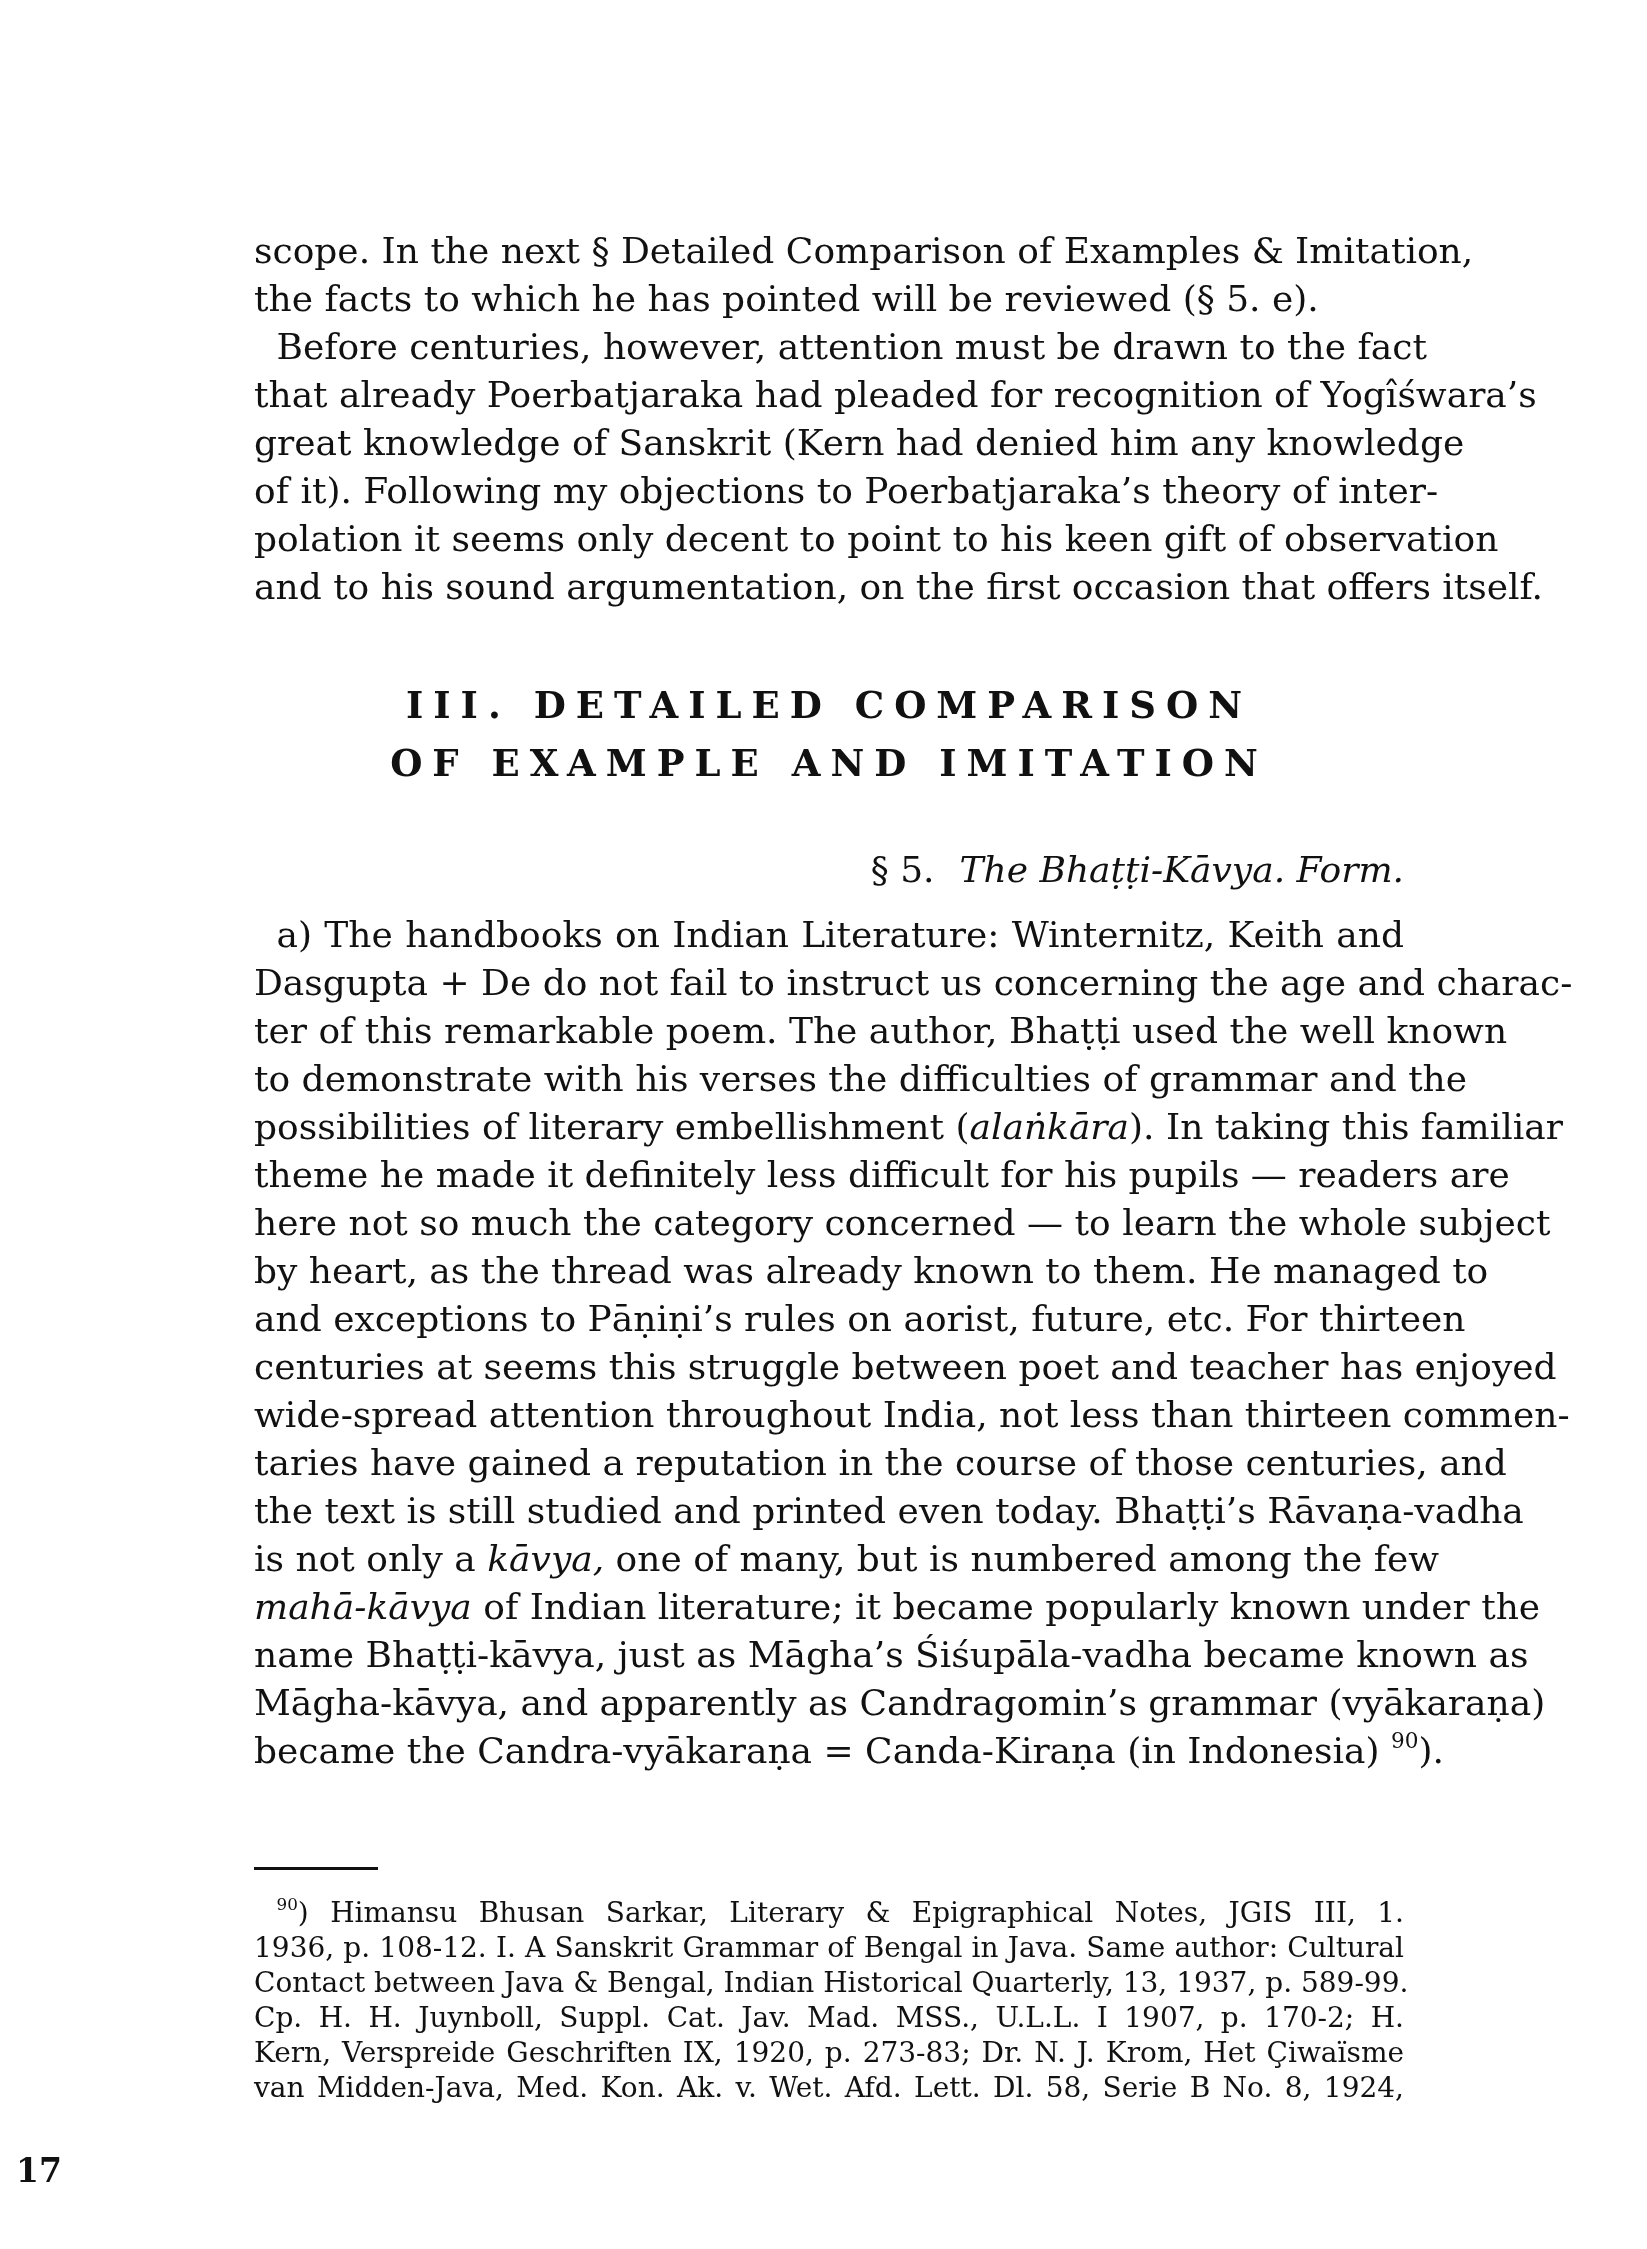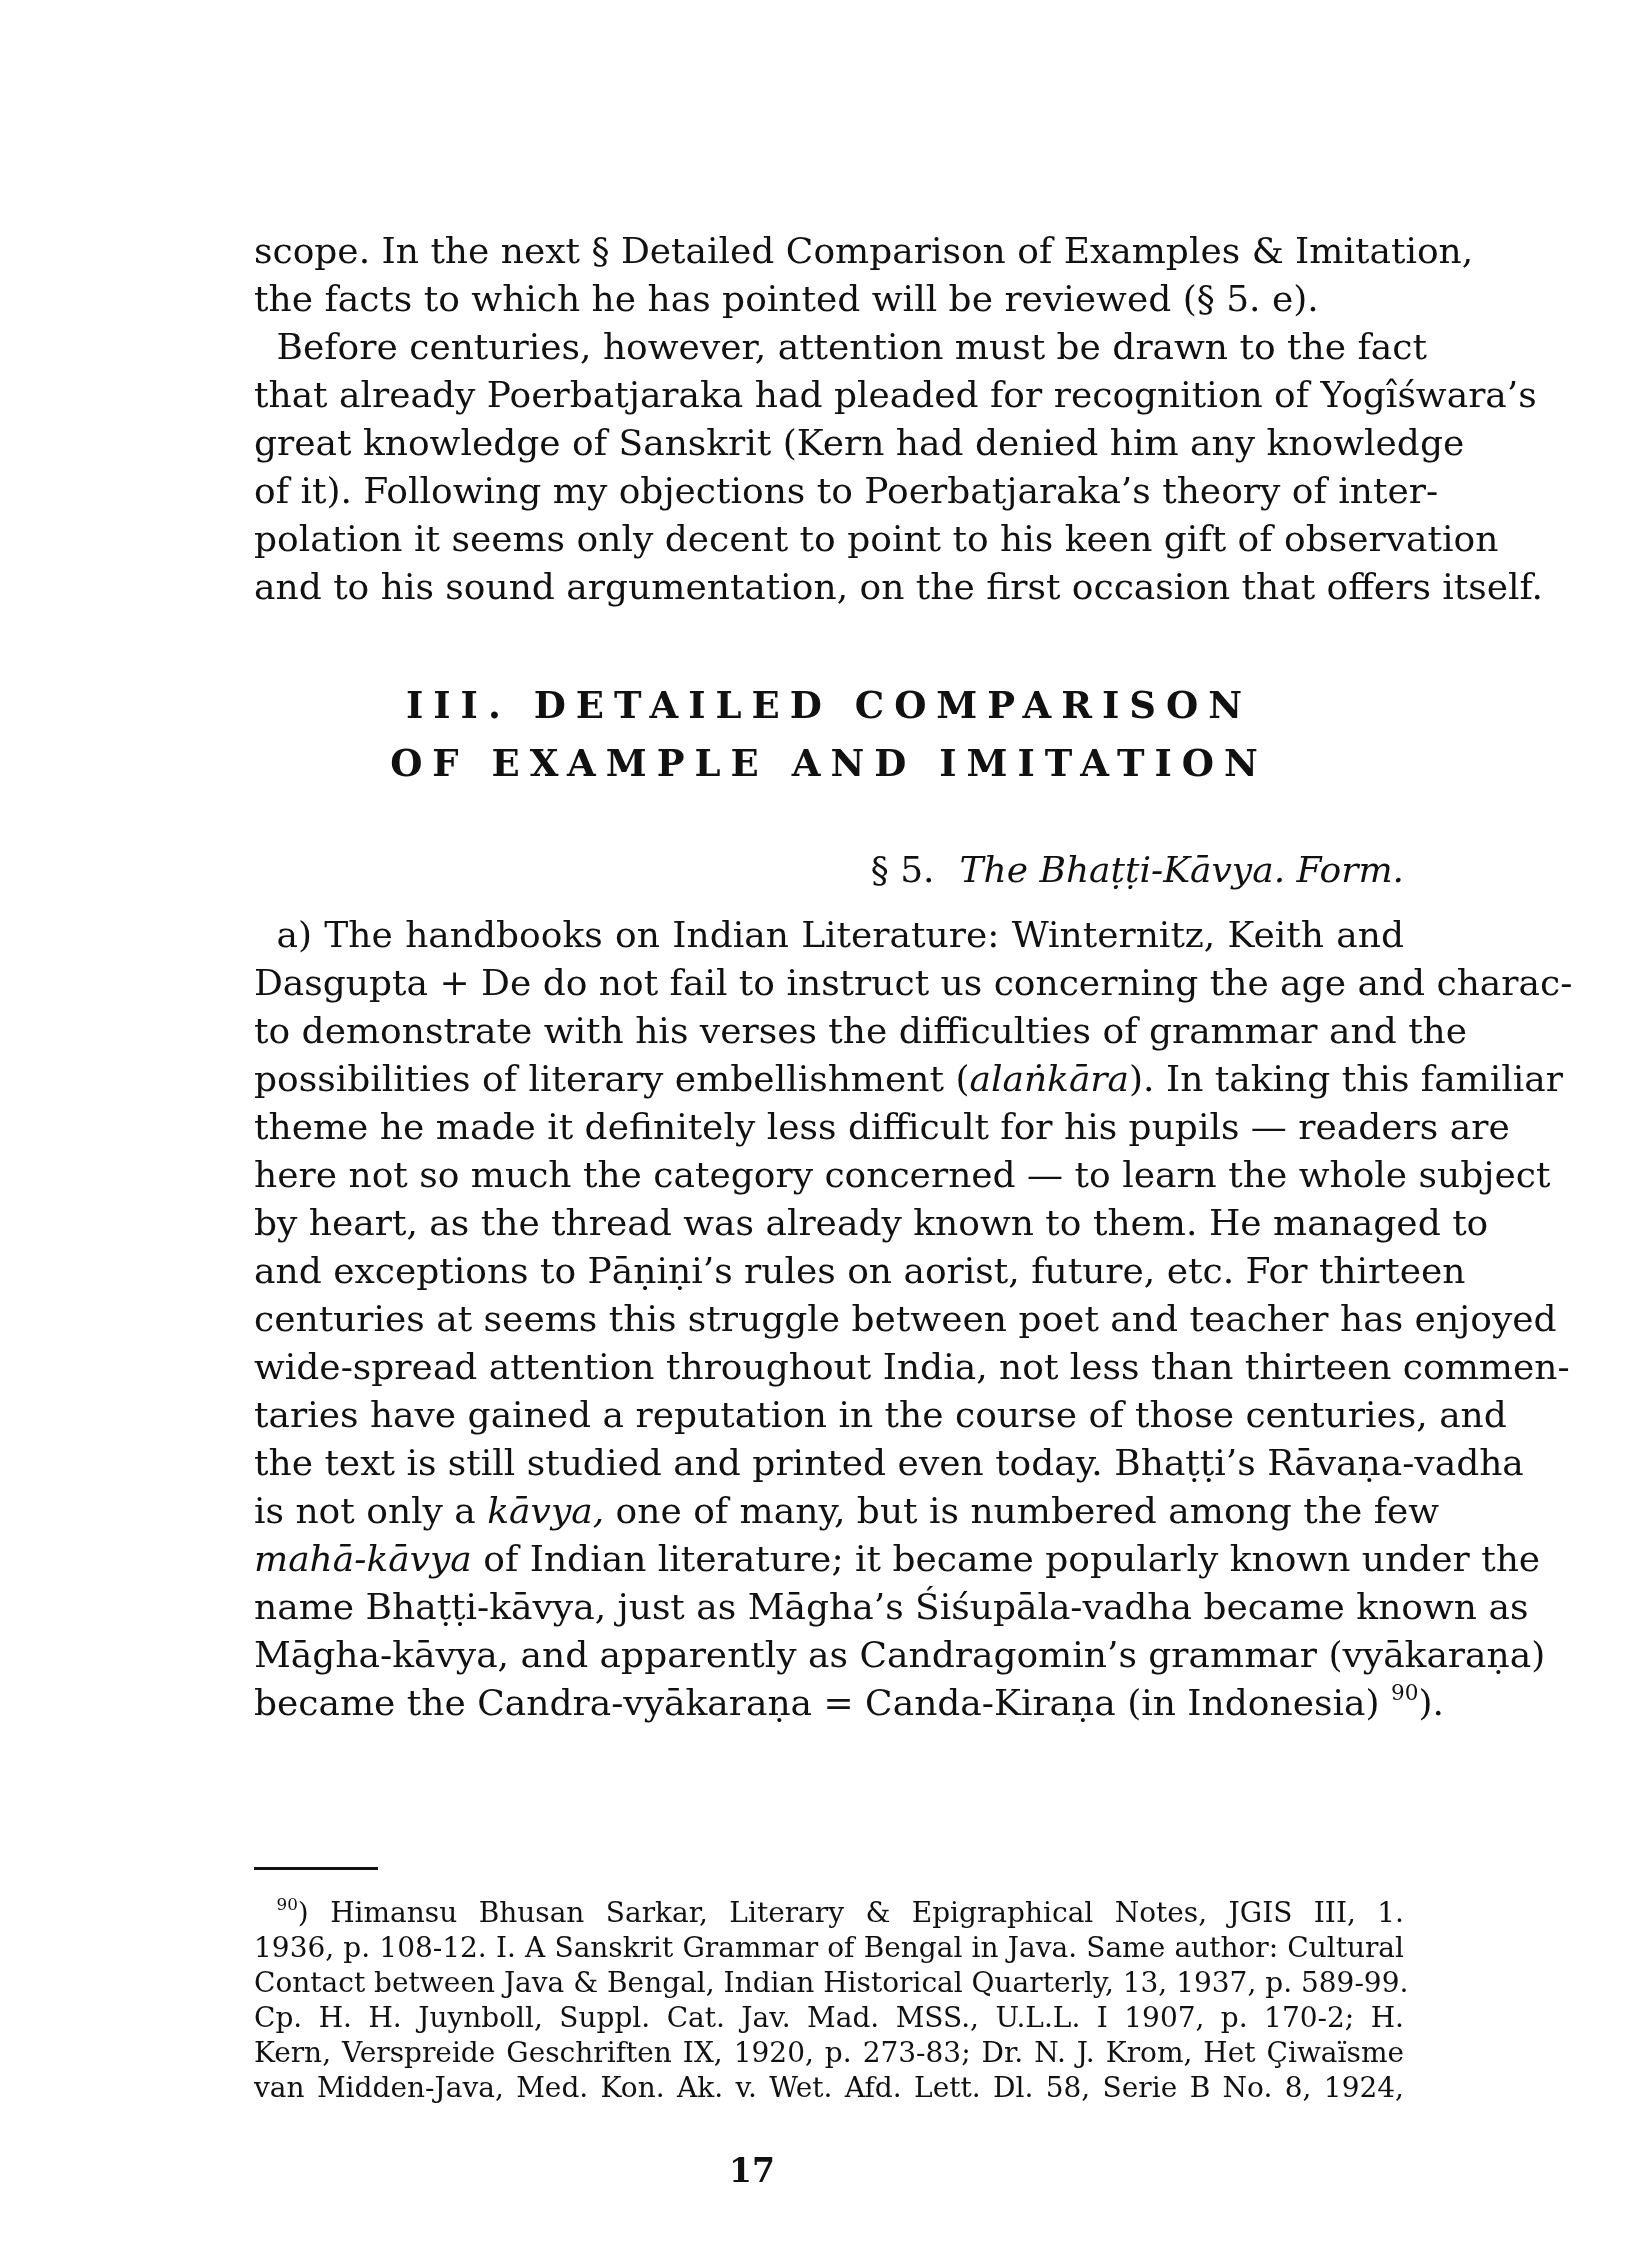--- a/index.html
+++ b/index.html
@@ -22,21 +22,21 @@
     font-family: "DejaVu Serif", "Liberation Serif", serif; font-weight: bold;
     font-size: 37px; letter-spacing: 10px; line-height: 58px; margin-top: 6px;
   }
   .subhead {
     position: absolute; left: 254px; width: 1150px; text-align: right;
     font-size: 36px; line-height: 48px;
   }
   .fn { font-size: 28px; line-height: 35px; height: 35px; }
   .rule { position: absolute; left: 254px; top: 1867px; width: 124px; height: 3.1px; background: #111; }
   .folio {
-    position: absolute; left: 0; width: 1504px; top: 2151px; text-align: center;
+    position: absolute; left: 16px; width: 1504px; top: 2151px; 
     font-size: 33px; font-weight: bold;
   }
   sup { font-size: 0.6em; vertical-align: 0.7em; line-height: 0; }
 </style>
 </head>
 <body>
 
 <div class="page">
 
   <div class="block" style="top:227px;">
@@ -56,20 +56,21 @@
   </div>
 
   <div class="subhead" style="top:846px;">
     <span>§ 5.</span>
     <span class="it" style="margin-left:13.5px;">The Bhaṭṭi-Kāvya. Form.</span>
   </div>
 
   <div class="block" style="top:911px;">
     <span class="line indent">a) The handbooks on Indian Literature: Winternitz, Keith and</span>
     <span class="line">Dasgupta + De do not fail to instruct us concerning the age and charac-</span>
+    <span class="line">ter of this remarkable poem. The author, Bhaṭṭi used the well known</span>
     <span class="line">to demonstrate with his verses the difficulties of grammar and the</span>
     <span class="line"><span>possibilities of literary embellishment (</span><span class="it">alaṅkāra</span><span>). In taking this familiar</span></span>
     <span class="line">theme he made it definitely less difficult for his pupils — readers are</span>
     <span class="line">here not so much the category concerned — to learn the whole subject</span>
     <span class="line">by heart, as the thread was already known to them. He managed to</span>
     <span class="line">and exceptions to Pāṇiṇi’s rules on aorist, future, etc. For thirteen</span>
     <span class="line">centuries at seems this struggle between poet and teacher has enjoyed</span>
     <span class="line">wide-spread attention throughout India, not less than thirteen commen-</span>
     <span class="line">taries have gained a reputation in the course of those centuries, and</span>
     <span class="line">the text is still studied and printed even today. Bhaṭṭi’s Rāvaṇa-vadha</span>

